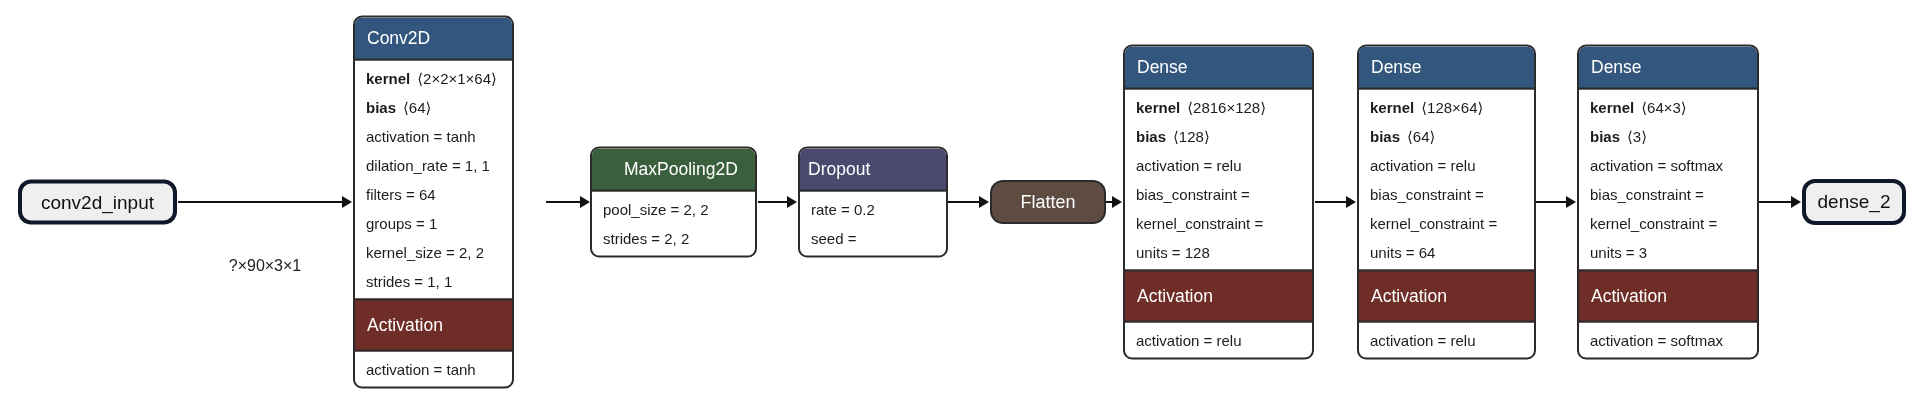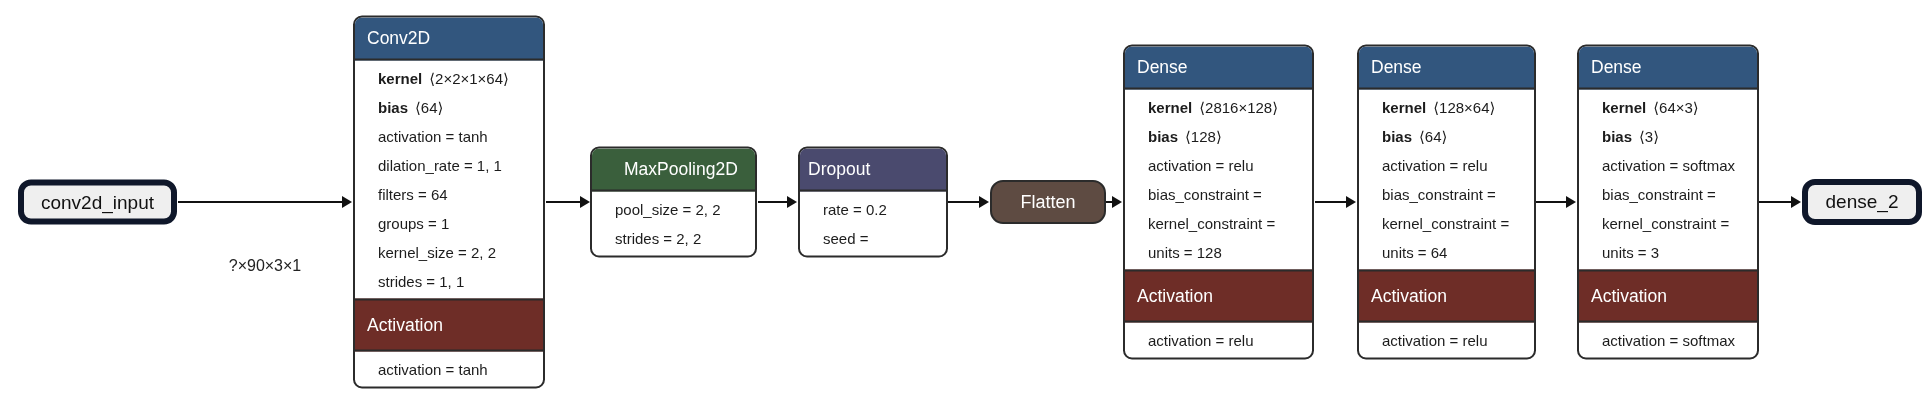--- a/index.html
+++ b/index.html
@@ -11,21 +11,21 @@
     color:#1c1c1c;
     overflow:hidden;
   }
   
   .capsule{
     position:absolute;transform:translateY(-50%);
     display:flex;align-items:center;justify-content:center;
     border-radius:13px;box-sizing:border-box;
   }
   .capsule.io{
-    background:#efefef;border:6px solid #0f172a;
+    background:#efefef;border:4px solid #0f172a;
     font-size:19px;color:#111;height:45px;
   }
   .capsule.flatten{
     background:#5e4b42;border:2px solid #2b2b2b;
     font-size:18px;color:#ffffff;height:44px;
   }
   
   .block{
     position:absolute;transform:translateY(-50%);
     background:#ffffff;border:2px solid #2b2b2b;border-radius:9px;
@@ -35,21 +35,21 @@
     color:#ffffff;font-size:17.5px;padding:10px 12px;
     border-bottom:2px solid #2b2b2b;
   }
   .hdr-blue{background:#32567e;}
   .hdr-green{background:#3a5f3c;padding-left:32px;}
   .hdr-purple{background:#4a4a6e;padding-left:8px;}
   .act-header{
     background:#6e2d27;color:#ffffff;font-size:17.5px;padding:14px 12px;
     border-top:2px solid #2b2b2b;border-bottom:2px solid #2b2b2b;
   }
-  .block-body{padding:3px 12px;}
+  .block-body{padding:3px 0;}
   .row{
     padding:0 11px;line-height:29px;font-size:15px;white-space:nowrap;
   }
   .pname{font-weight:bold;}
   .pval{margin-left:7px;}
   
   .edge{
     position:absolute;height:2px;background:#111111;top:201px;
   }
   .edge::after{
@@ -74,21 +74,21 @@
   <div class="edge" style="left:178px;width:164px;"></div>
   <div class="edge-label">?×90×3×1</div>
   <div class="edge" style="left:546px;width:34px;"></div>
   <div class="edge" style="left:758px;width:29px;"></div>
   <div class="edge" style="left:948px;width:31px;"></div>
   <div class="edge" style="left:1083px;width:29px;"></div>
   <div class="edge" style="left:1315px;width:31px;"></div>
   <div class="edge" style="left:1536px;width:30px;"></div>
   <div class="edge" style="left:1759px;width:32px;"></div>
 
-  <div class="block" style="left:353px;top:202px;width:192px;">
+  <div class="block" style="left:353px;top:202px;width:161px;">
     <div class="block-header hdr-blue">Conv2D</div>
     <div class="block-body">
       <div class="row">
         <span class="pname">kernel</span><span class="pval">⟨2×2×1×64⟩</span>
       </div>
       <div class="row">
         <span class="pname">bias</span><span class="pval">⟨64⟩</span>
       </div>
       <div class="row">activation = tanh</div>
       <div class="row">dilation_rate = 1, 1</div>
@@ -176,17 +176,17 @@
       <div class="row">bias_constraint =</div>
       <div class="row">kernel_constraint =</div>
       <div class="row">units = 3</div>
     </div>
     <div class="act-header">Activation</div>
     <div class="block-body">
       <div class="row">activation = softmax</div>
     </div>
   </div>
 
-  <div class="capsule io" style="left:1802px;top:202px;width:120px;height:46px;">
+  <div class="capsule io" style="left:1802px;top:202px;width:104px;height:46px;">
     <span>dense_2</span>
   </div>
 
 </div>
 
 </body></html>

